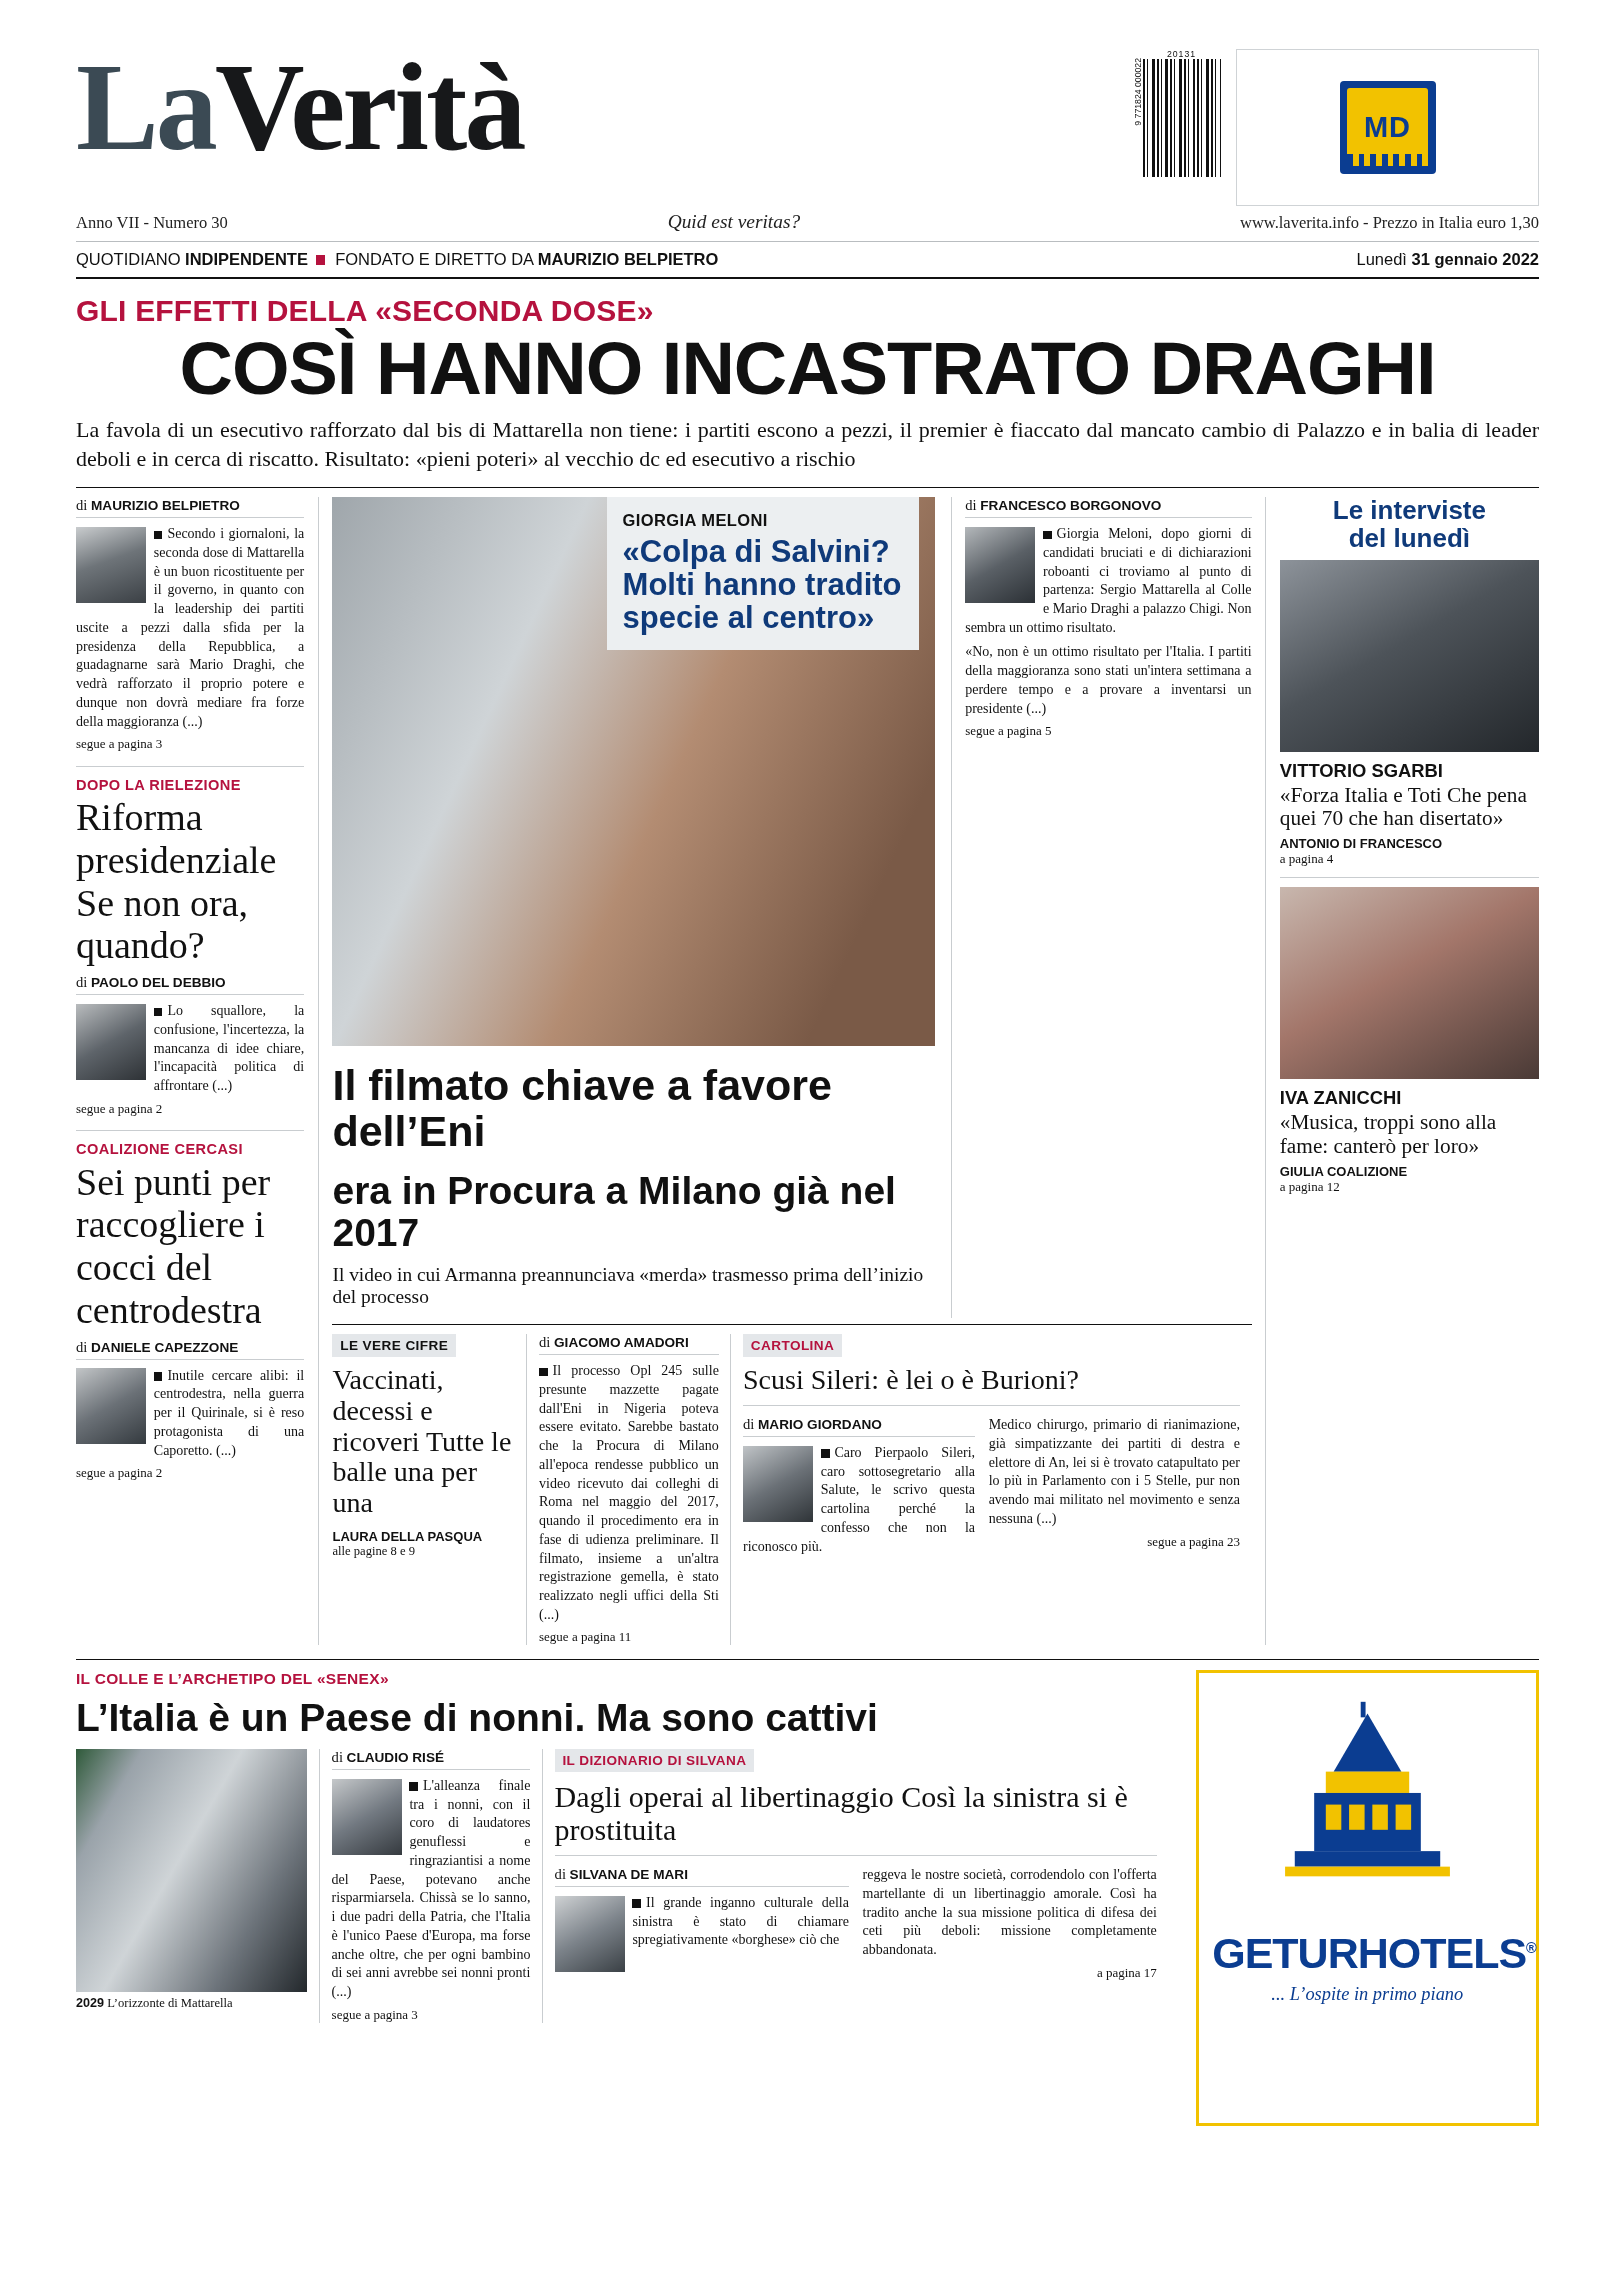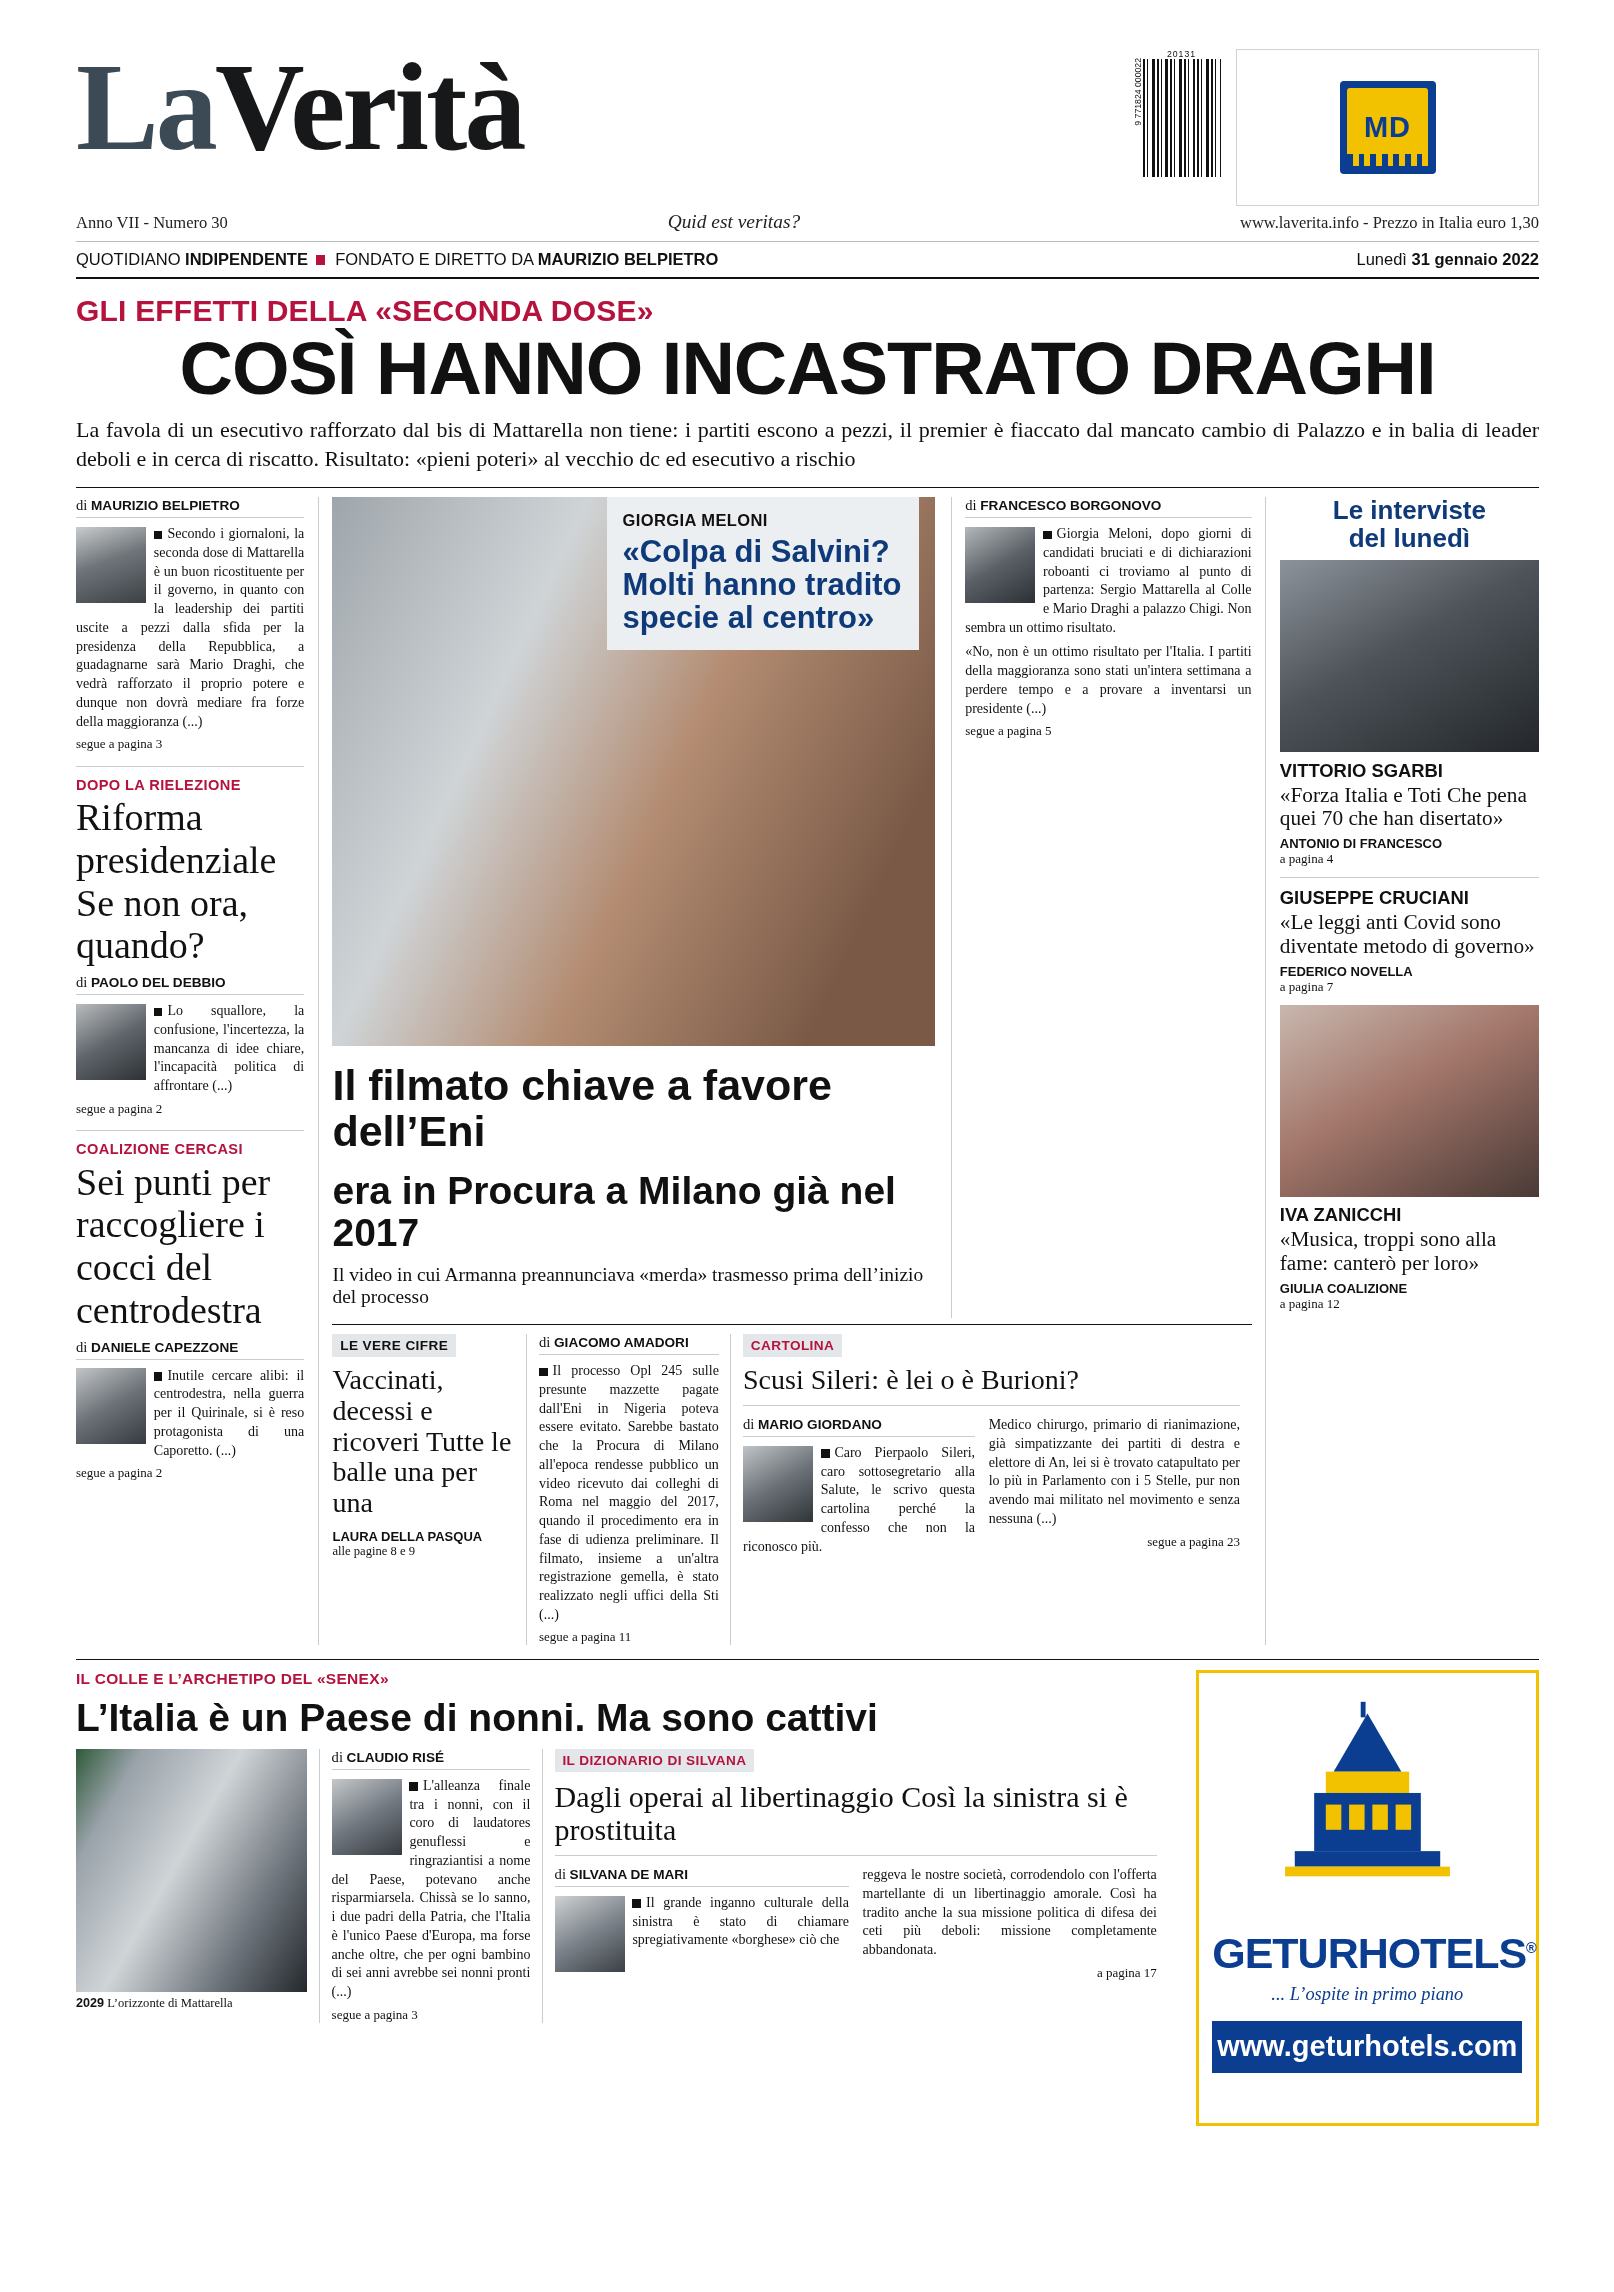--- a/index.html
+++ b/index.html
@@ -284,26 +284,20 @@
 
         <div>
           <div class="int-photo photo f-sgarbi"></div>
           <div class="int-name">VITTORIO SGARBI</div>
           <div class="int-quote">«Forza Italia e Toti Che pena quei 70 che han disertato»</div>
           <div class="int-by">ANTONIO DI FRANCESCO</div>
           <div class="int-page">a pagina 4</div>
         </div>
         <div class="small-rule"></div>
 
-        <div>
-          <div class="int-name">GIUSEPPE CRUCIANI</div>
-          <div class="int-quote">«Le leggi anti Covid sono diventate metodo di governo»</div>
-          <div class="int-by">FEDERICO NOVELLA</div>
-          <div class="int-page">a pagina 7</div>
-        </div>
 
         <div>
           <div class="int-photo photo f-cazzaniga"></div>
           <div class="int-name">IVA ZANICCHI</div>
           <div class="int-quote">«Musica, troppi sono alla fame: canterò per loro»</div>
           <div class="int-by">GIULIA COALIZIONE</div>
           <div class="int-page">a pagina 12</div>
         </div>
       </div>
     </div>
@@ -368,20 +362,19 @@
               <rect x="120" y="112" width="16" height="26" fill="#f2c200"></rect>
               <rect x="144" y="112" width="16" height="26" fill="#f2c200"></rect>
               <rect x="40" y="160" width="150" height="16" fill="#0b3d91"></rect>
               <rect x="30" y="176" width="170" height="10" fill="#f2c200"></rect>
             </svg>
           </div>
           <div class="getur-name">
             <span>GETURHOTELS</span><span class="getur-reg">®</span>
           </div>
           <div class="getur-sub">... L’ospite in primo piano</div>
-          <div class="getur-url">www.geturhotels.com</div>
         </div>
       </div>
     </div>
 
   </div>
 </div>
 
 
 </body></html>

